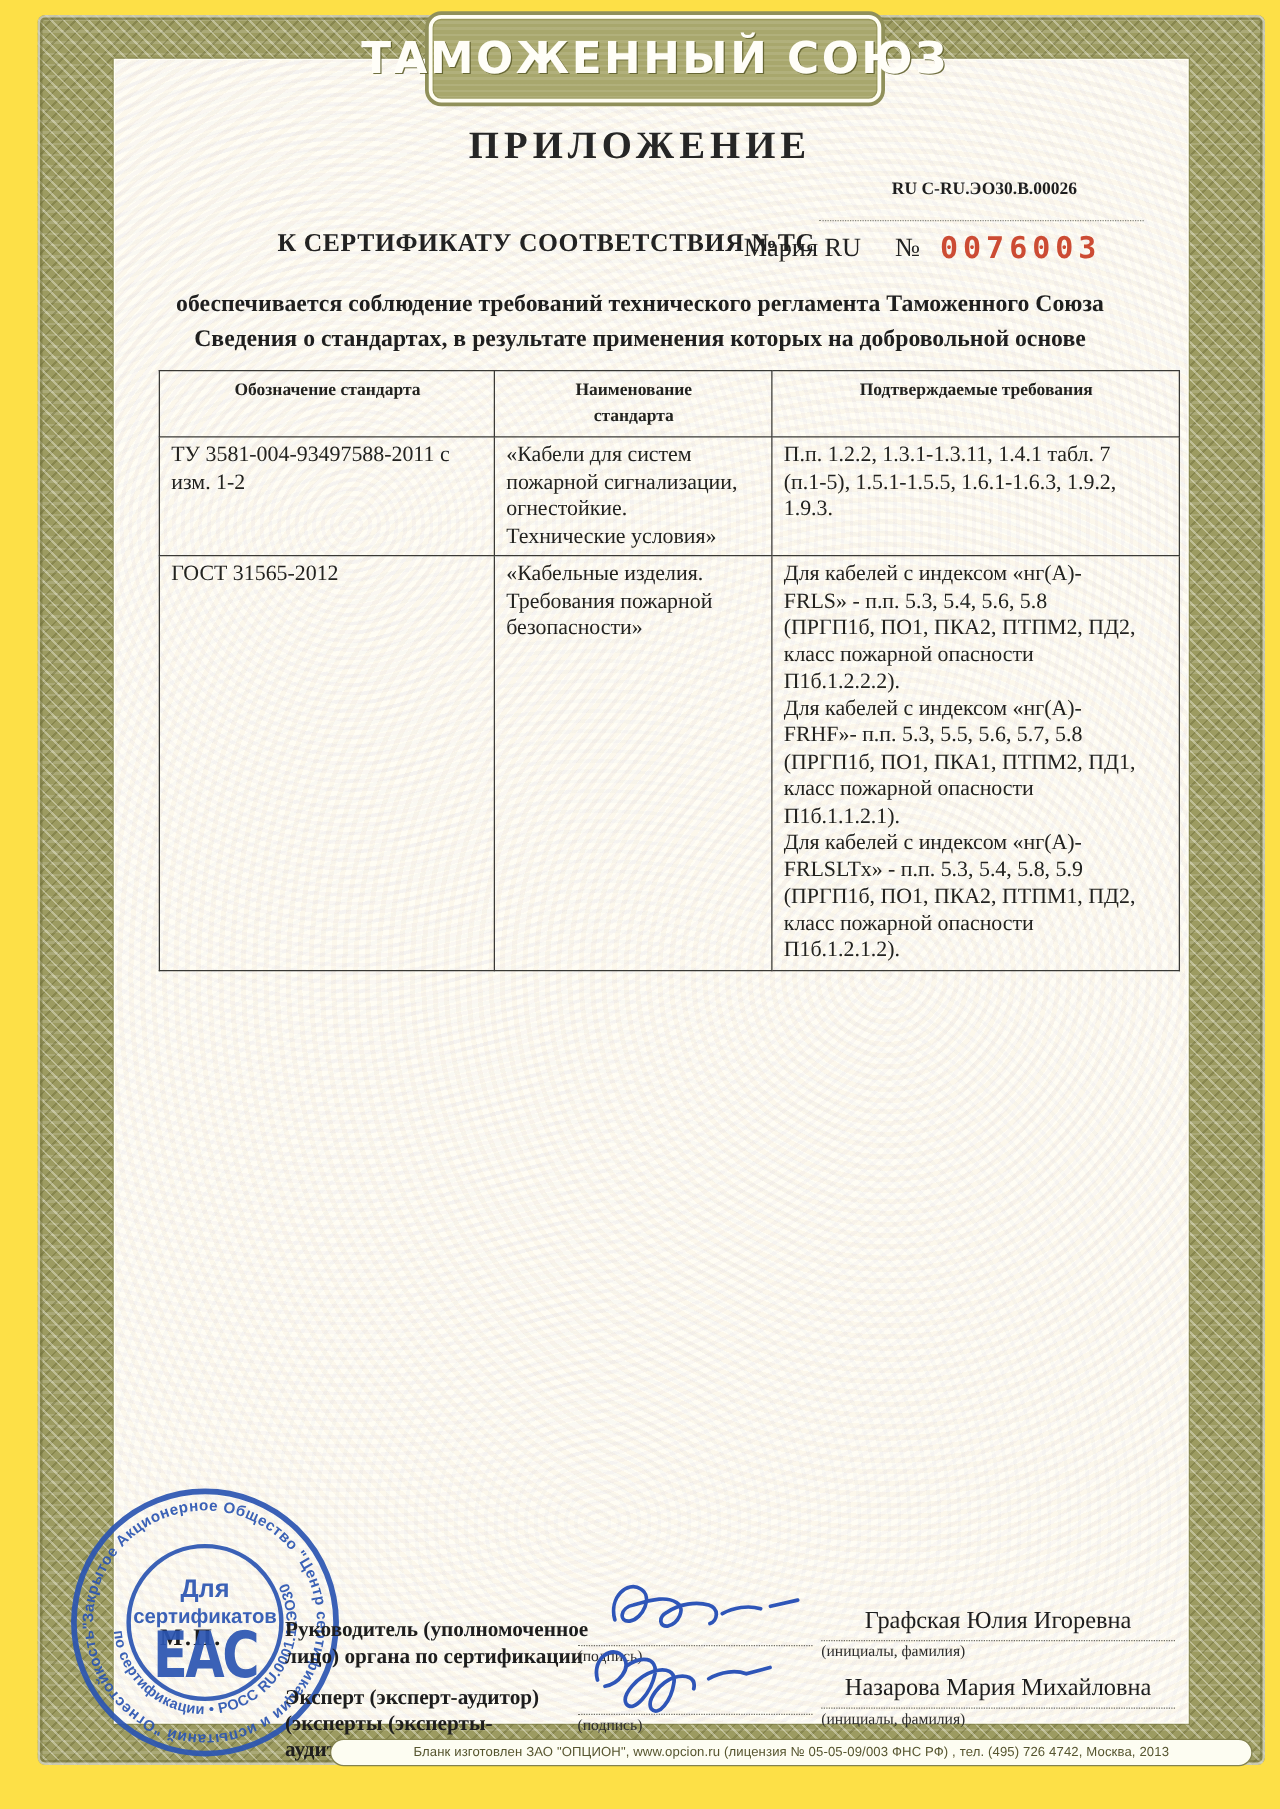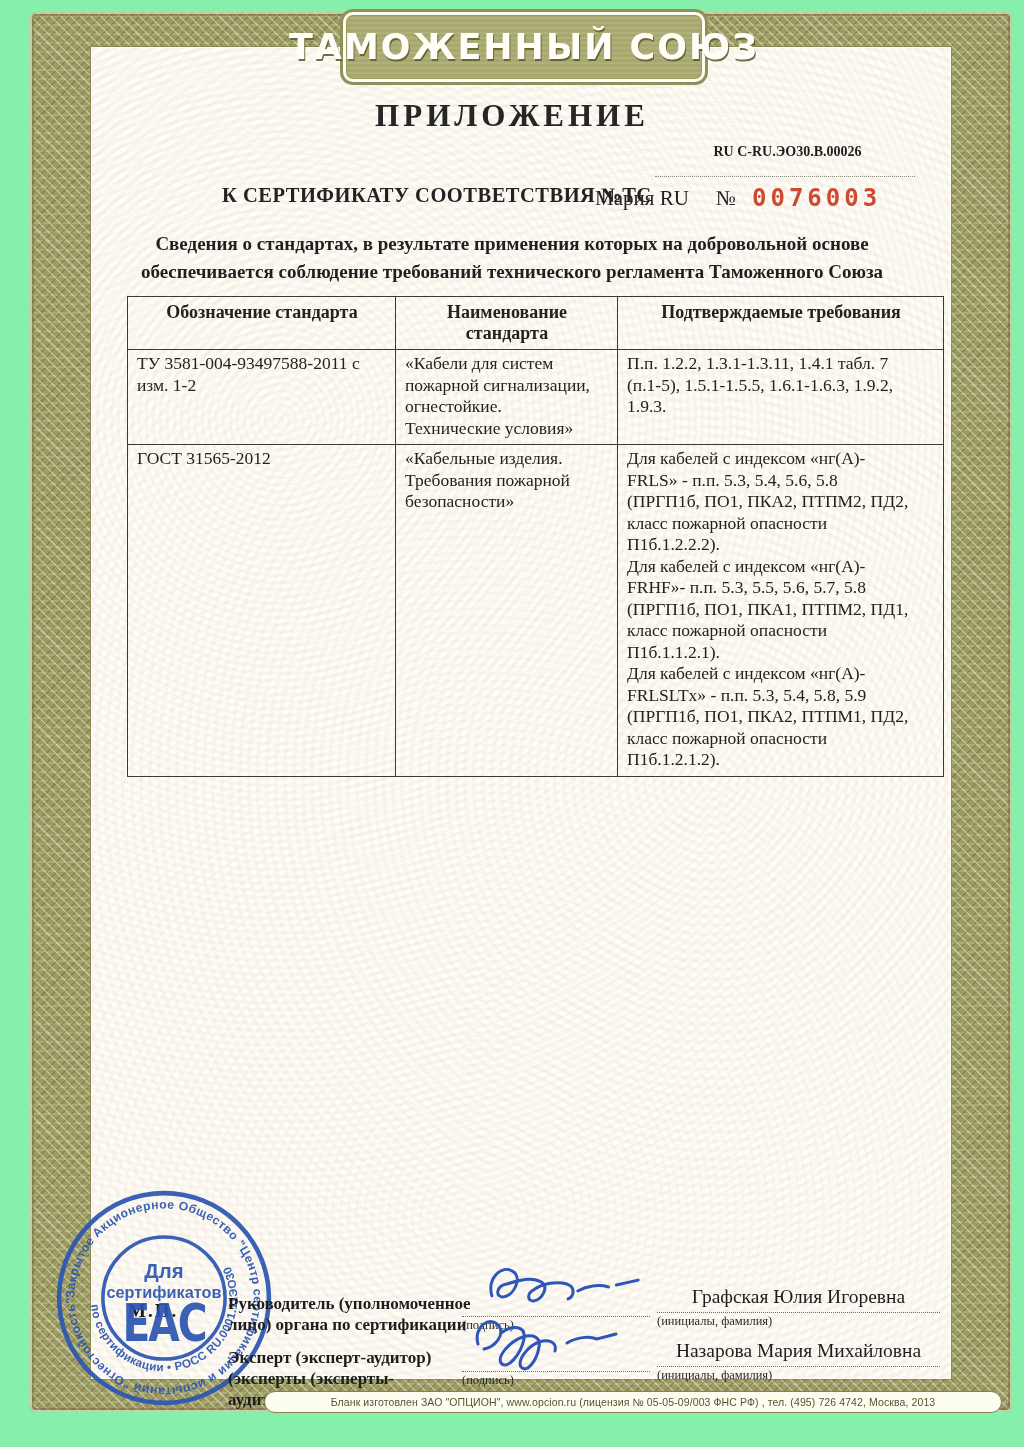--- a/index.html
+++ b/index.html
@@ -1,17 +1,17 @@
 <!DOCTYPE html>
 <html><head>
 <meta charset="utf-8">
 <style>
   html,body{margin:0;padding:0;}
   body{width:1024px;height:1447px;background:#fbfbf9;font-family:"Liberation Serif",serif;position:relative;overflow:hidden;}
-  .page{position:absolute;inset:0;background:#86efac;}
+  .page{position:absolute;inset:0;background:#fde047;}
 
   
   .frame{
     position:absolute;left:30px;top:12px;width:982px;height:1400px;
     background:
       repeating-linear-gradient(45deg, rgba(255,255,248,.35) 0 1.5px, rgba(255,255,255,0) 1.5px 7px),
       repeating-linear-gradient(-45deg, rgba(80,80,30,.28) 0 1.5px, rgba(255,255,255,0) 1.5px 7px),
       repeating-linear-gradient(0deg, rgba(255,255,255,.14) 0 2px, rgba(255,255,255,0) 2px 9px),
       #9c9b61;
     border-radius:6px;
@@ -64,21 +64,21 @@
 
   
   table.standards{
     position:absolute;left:127px;top:296px;width:816px;z-index:4;
     border-collapse:collapse;table-layout:fixed;
   }
   table.standards th, table.standards td{
     border:1.6px solid #3a3a36;vertical-align:top;color:#22221f;
     padding:3px 8px 5px 9px;font-size:17.5px;line-height:21.5px;
   }
-  table.standards th{font-weight:bold;text-align:center;font-size:18px;line-height:21px;padding-top:5px;}
+  table.standards th{font-weight:bold;text-align:center;font-size:14px;line-height:21px;padding-top:5px;}
   .col1{width:268px;}.col2{width:222px;}.col3{width:326px;}
   td.pre, th.pre{white-space:pre-line;}
 
   
   .stamp{position:absolute;left:52px;top:1186px;width:224px;height:224px;z-index:3;opacity:.92;}
   .mp-mark{position:absolute;left:128px;top:1300px;z-index:2;font-weight:bold;font-size:19px;letter-spacing:2px;color:#1b1b1b;}
 
   
   .role{position:absolute;left:228px;width:250px;z-index:4;font-weight:bold;font-size:17px;line-height:21px;color:#1d1d1d;white-space:pre-line;}
   .role1{top:1293px;}
@@ -124,22 +124,22 @@
 
   <div class="cert-label">К СЕРТИФИКАТУ СООТВЕТСТВИЯ  №ТС</div>
   <div class="cert-number">RU C-RU.ЭО30.В.00026</div>
   <div class="cert-underline"></div>
 
   <div class="series-label">Мария RU</div>
   <div class="series-no">№</div>
   <div class="series-number">0076003</div>
 
   <div class="intro">
+    <div>обеспечивается соблюдение требований технического регламента Таможенного Союза</div>
     <div>Сведения о стандартах, в результате применения которых на добровольной основе</div>
-    <div>обеспечивается соблюдение требований технического регламента Таможенного Союза</div>
   </div>
 
   <table class="standards">
     <colgroup>
         <col class="col1">
         <col class="col2">
         <col class="col3">
       </colgroup>
     <thead>
       <tr>

